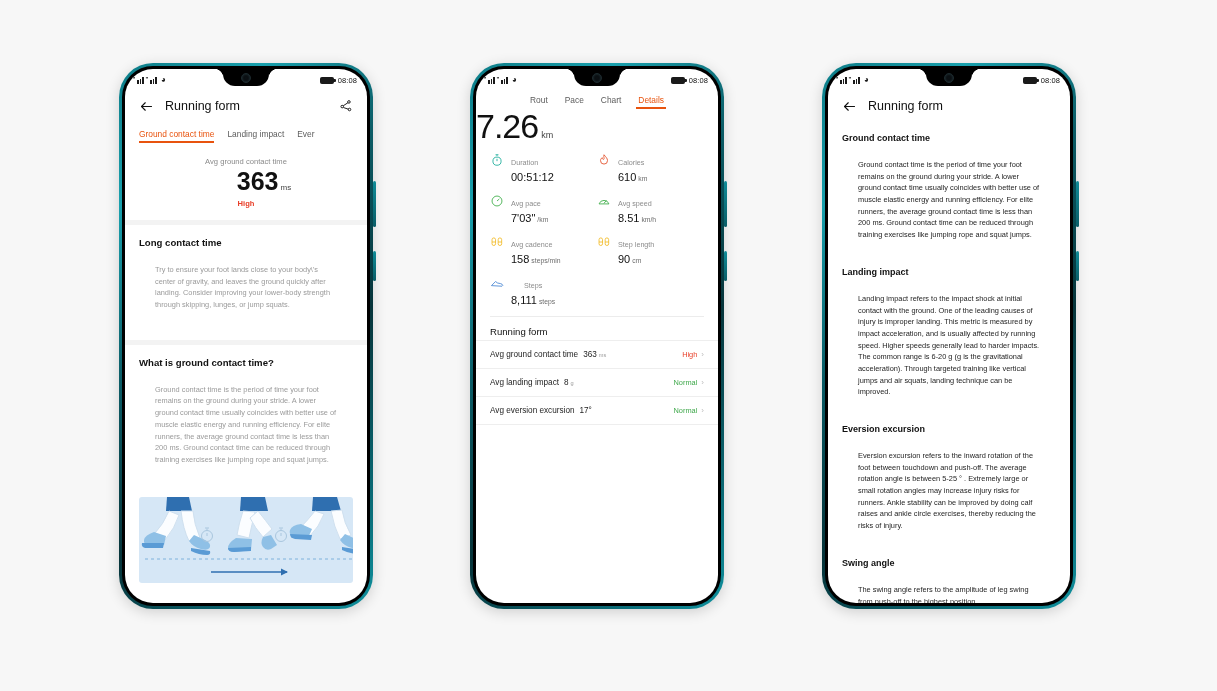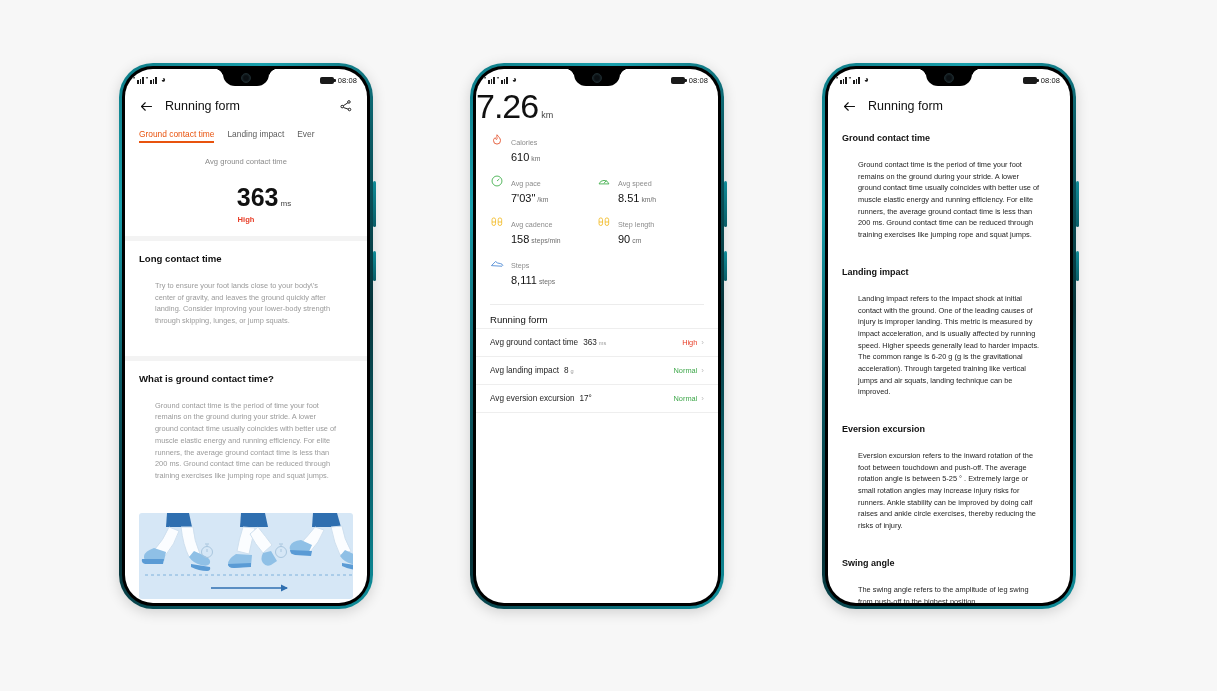--- a/index.html
+++ b/index.html
@@ -116,21 +116,21 @@
   .tab{padding-bottom:4px;position:relative;}
   .tab.active{color:#e8530e;}
   .tab.active:after{
     content:"";position:absolute;left:0;right:0;bottom:0;height:1.6px;background:#e8530e;
   }
   .tabs.centered .tab.active:after{left:-2px;right:-2px;}
 
   
   .hero{text-align:center;padding:14px 0 12px 0;}
   .hero-label{font-size:7.6px;color:#8a8a8a;}
-  .hero-value{margin-top:19px;font-size:25px;font-weight:700;color:#111;line-height:1;padding-left:36px;}
+  .hero-value{margin-top:3px;font-size:25px;font-weight:700;color:#111;line-height:1;padding-left:36px;}
   .hero-value .unit{font-size:8px;font-weight:400;color:#444;margin-left:2px;vertical-align:baseline;}
   .hero-status{margin-top:5px;font-size:7.6px;font-weight:700;color:#e8402a;}
 
   .divider{height:5px;background:#f3f3f3;}
   .hairline{height:1px;background:#ececec;margin:0 14px;}
 
   
   .section{padding:12px 14px 13px 14px;}
   .section h3{
     margin:0 0 6px 0;font-size:9.6px;font-weight:700;color:#111;
@@ -339,27 +339,45 @@
               </span>
             <span class="wifi">◕</span>
           </div>
           <div class="sb-right">
             <span class="battery"></span>
             <span class="clock">08:08</span>
           </div>
         </div>
 
 
+        <div class="tabs centered">
+          <span class="tab">Rout</span>
+          <span class="tab">Pace</span>
+          <span class="tab">Chart</span>
+          <span class="tab active">Details</span>
+        </div>
 
         <div>
           <div class="dist"><span>7.26</span><span class="unit">km</span></div>
         </div>
 
         <div class="metrics">
           <div class="mrow">
+            <div class="mcell">
+              <span class="micon">
+                <svg viewBox="0 0 24 24" width="14" height="14" fill="none" stroke="#1eae9c" stroke-width="1.5">
+                    <circle cx="12" cy="14" r="7"></circle>
+                    <path d="M12 14V10M9.5 3h5M12 3v2"></path>
+                  </svg>
+              </span>
+              <span>
+                <span class="mlabel">Duration</span>
+                <div class="mvalue"><span>00:51:12</span><span class="u"></span></div>
+              </span>
+            </div>
             <div class="mcell">
               <span class="micon">
                 <svg viewBox="0 0 24 24" width="14" height="14" fill="none" stroke="#e4502a" stroke-width="1.5">
                     <path d="M12 3c3 4 6 6 6 10a6 6 0 01-12 0c0-2.5 1.5-4 3-5 0 2 1 3 2 3 1 0 1.5-1 1-3-0.3-1.2-.7-2.2 0-5z"></path>
                   </svg>
               </span>
               <span>
                 <span class="mlabel">Calories</span>
                 <div class="mvalue"><span>610</span><span class="u">km</span></div>
               </span>
@@ -415,21 +433,21 @@
                     <path d="M3.5 12h6M14 12h6"></path>
                   </svg>
               </span>
               <span>
                 <span class="mlabel">Step length</span>
                 <div class="mvalue"><span>90</span><span class="u">cm</span></div>
               </span>
             </div>
           </div>
 
-          <div class="mrow" style="margin-bottom:10px;">
+          <div class="mrow" style="margin-bottom:2px;text-align:center;">
             <div class="mcell">
               <span class="micon">
                 <svg viewBox="0 0 24 24" width="14" height="14" fill="none" stroke="#3f7fd0" stroke-width="1.4">
                     <path d="M2.5 16.5l7-7 3.5 2.5 5 1c2 .4 3.5 1.5 4 3l-1.5 1.5z"></path>
                   </svg>
               </span>
               <span>
                 <span class="mlabel">Steps</span>
                 <div class="mvalue"><span>8,111</span><span class="u">steps</span></div>
               </span>

